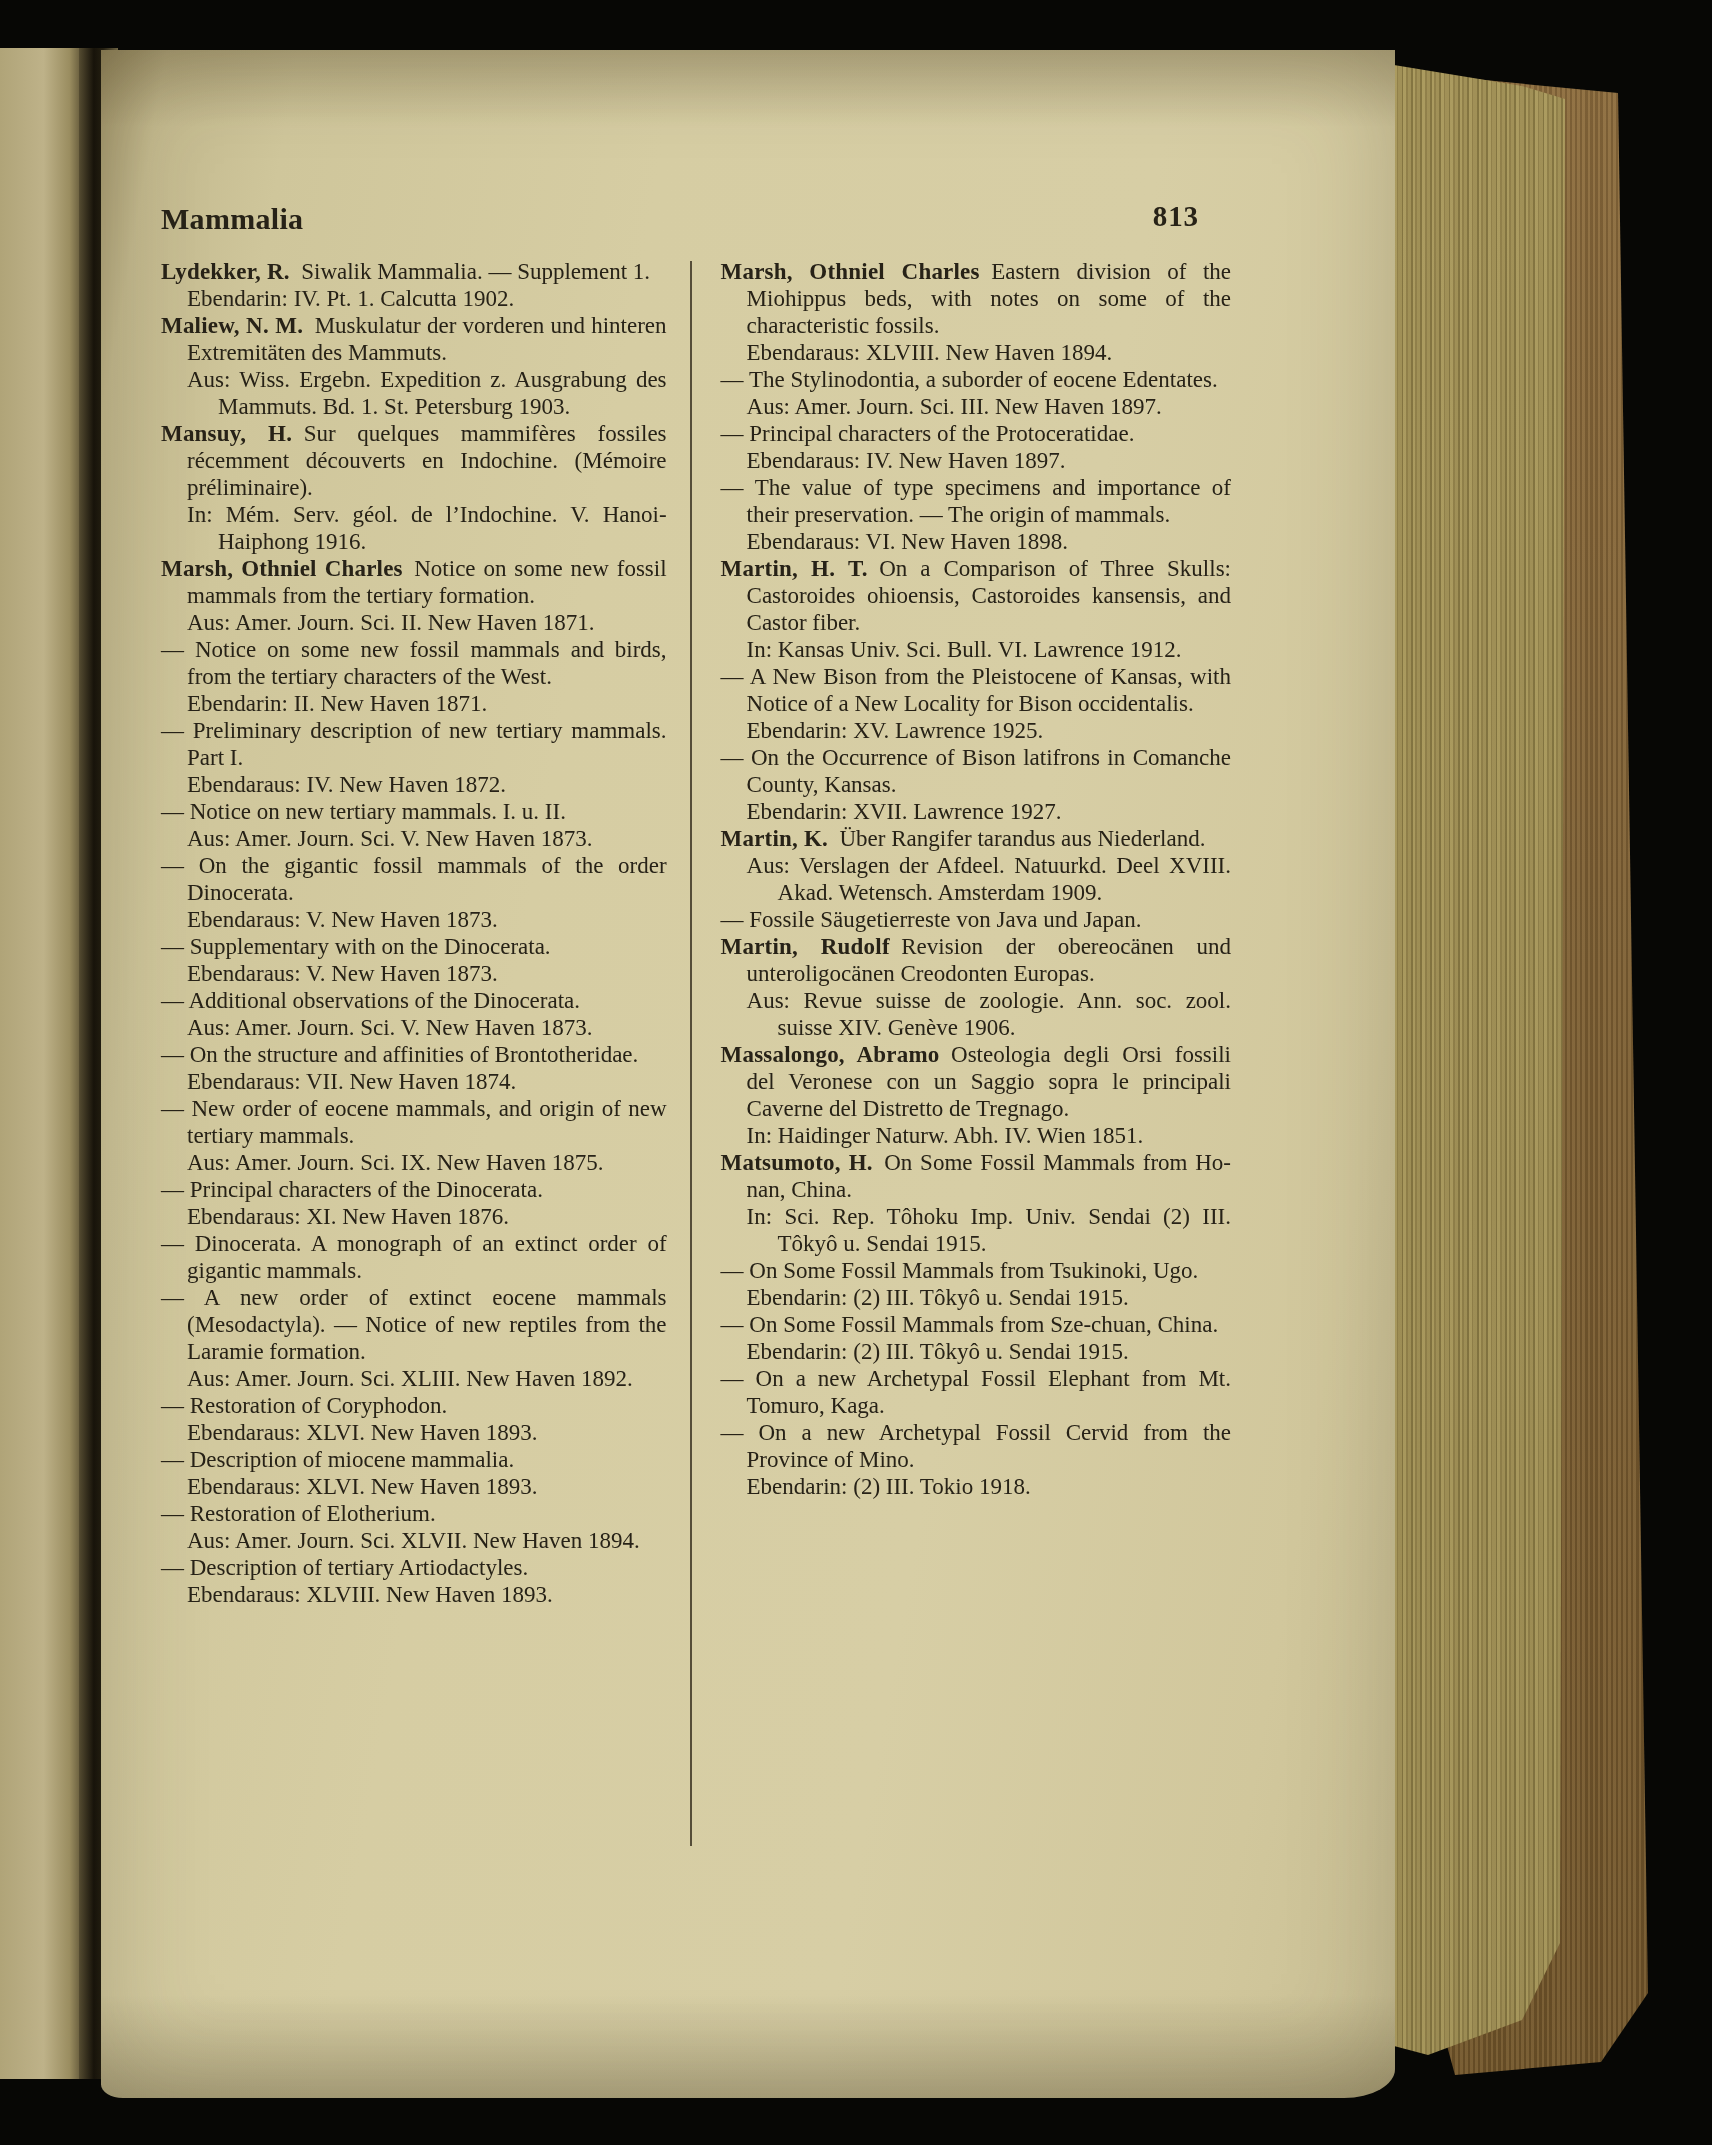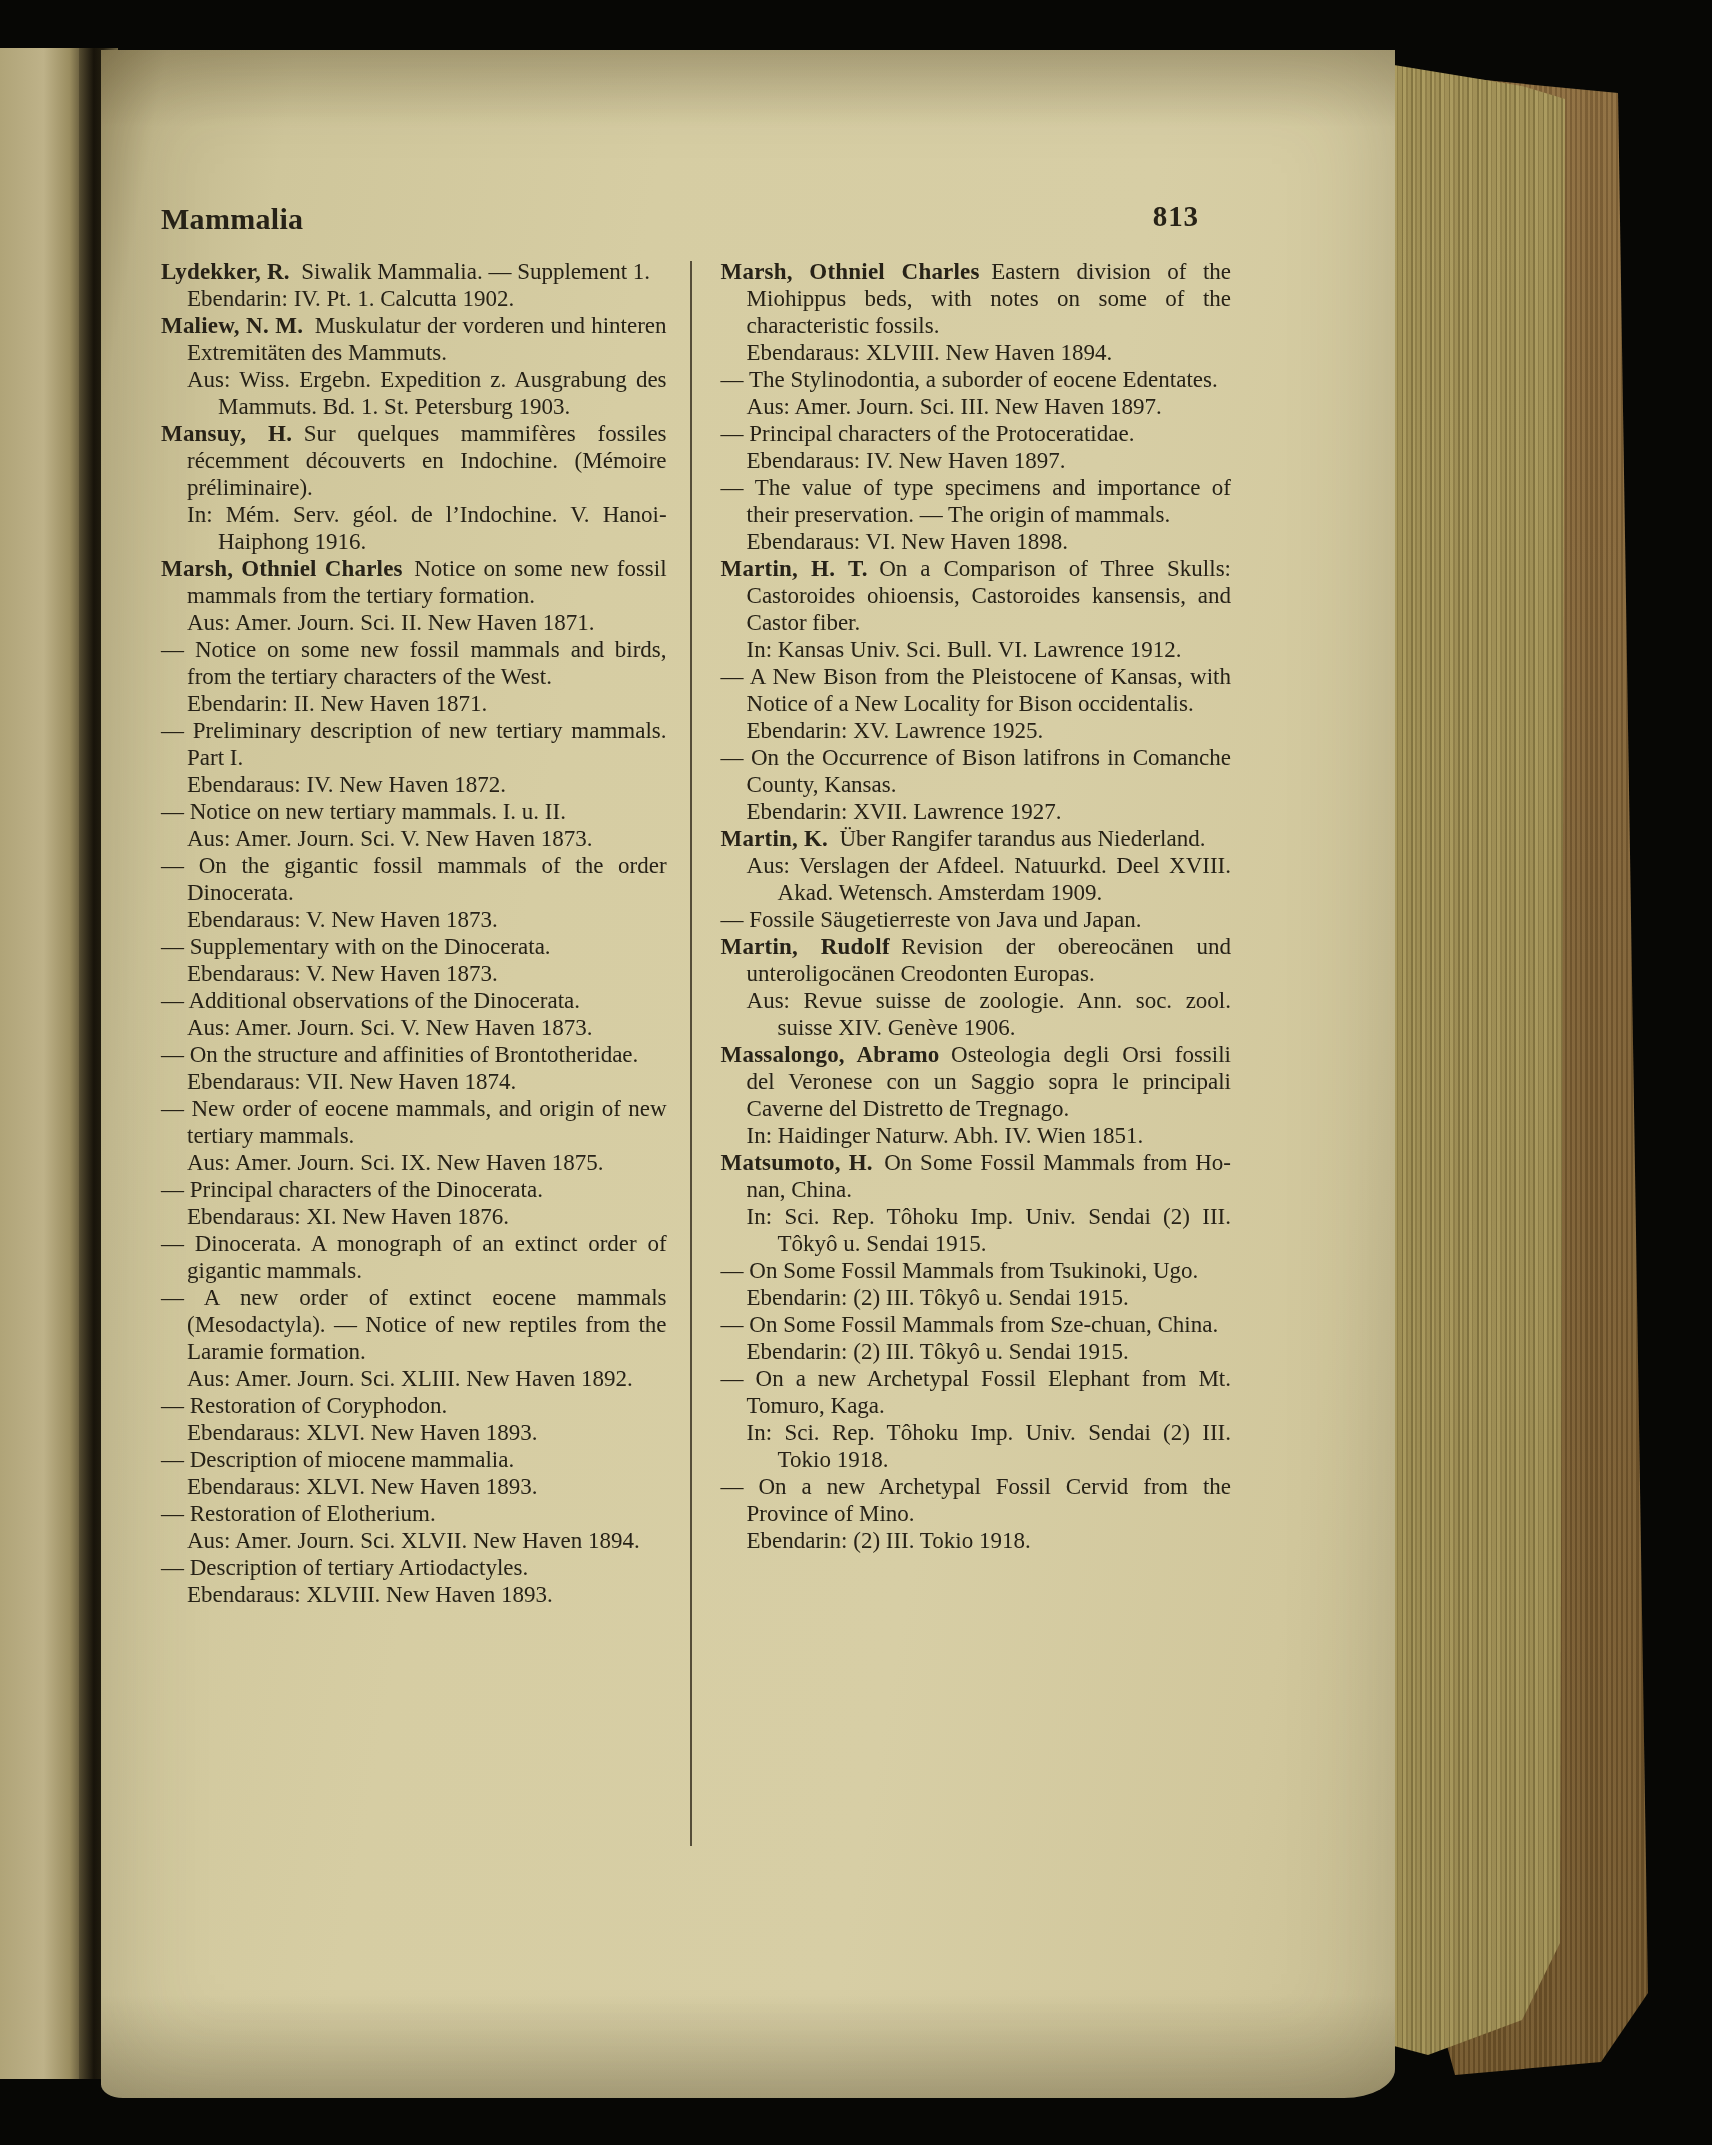--- a/index.html
+++ b/index.html
@@ -155,19 +155,18 @@
         <p class="ref">Aus: Revue suisse de zoologie. Ann. soc. zool. suisse XIV. Genève 1906.</p>
         <p class="entry"><b>Massalongo, Abramo</b> Osteologia degli Orsi fossili del Veronese con un Saggio sopra le principali Caverne del Distretto de Tregnago.</p>
         <p class="ref">In: Haidinger Naturw. Abh. IV. Wien 1851.</p>
         <p class="entry"><b>Matsumoto, H.</b> On Some Fossil Mammals from Ho-nan, China.</p>
         <p class="ref">In: Sci. Rep. Tôhoku Imp. Univ. Sendai (2) III. Tôkyô u. Sendai 1915.</p>
         <p class="entry">— On Some Fossil Mammals from Tsukinoki, Ugo.</p>
         <p class="ref">Ebendarin: (2) III. Tôkyô u. Sendai 1915.</p>
         <p class="entry">— On Some Fossil Mammals from Sze-chuan, China.</p>
         <p class="ref">Ebendarin: (2) III. Tôkyô u. Sendai 1915.</p>
         <p class="entry">— On a new Archetypal Fossil Elephant from Mt. Tomuro, Kaga.</p>
-        <p class="ref">In: Sci. Rep. Tôhoku Imp. Univ. Sendai (2) III. Tokio 1918.</p>
         <p class="entry">— On a new Archetypal Fossil Cervid from the Province of Mino.</p>
         <p class="ref">Ebendarin: (2) III. Tokio 1918.</p>
       </div>
   </div>
 </div>
 
 
 </body></html>

